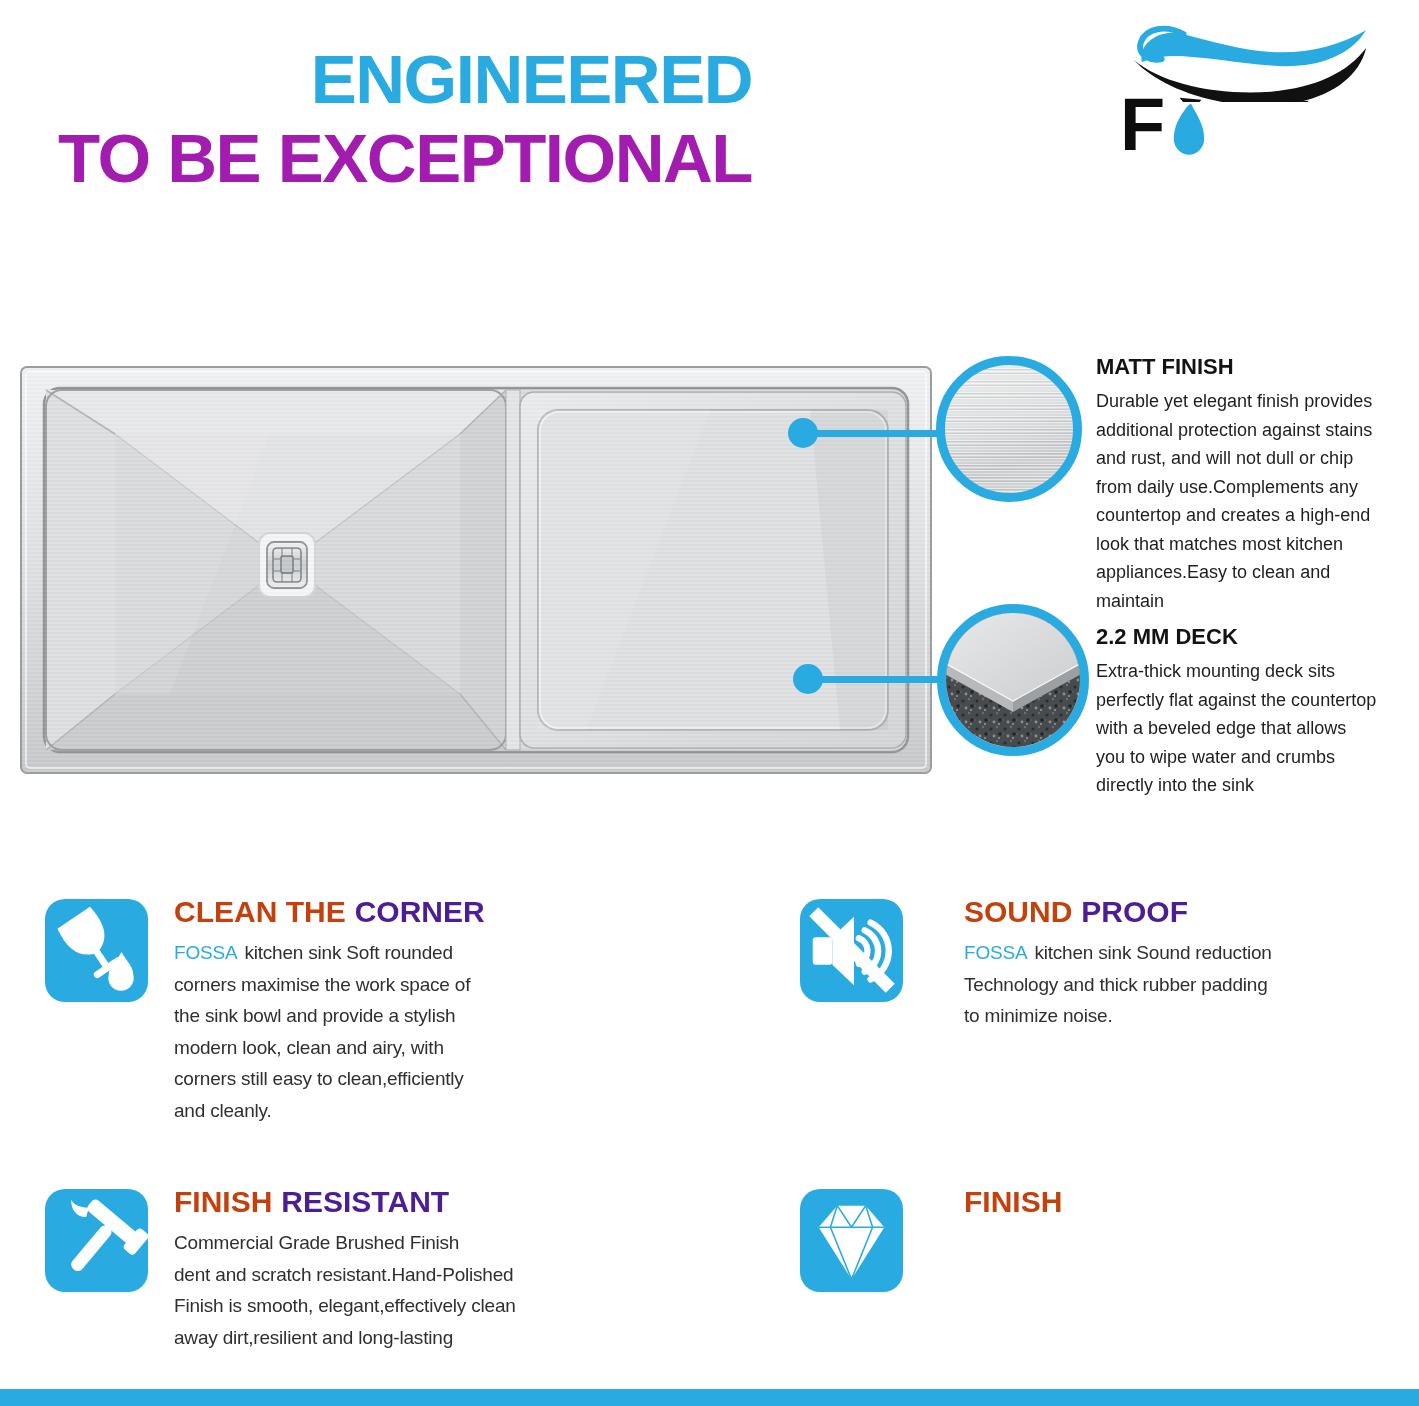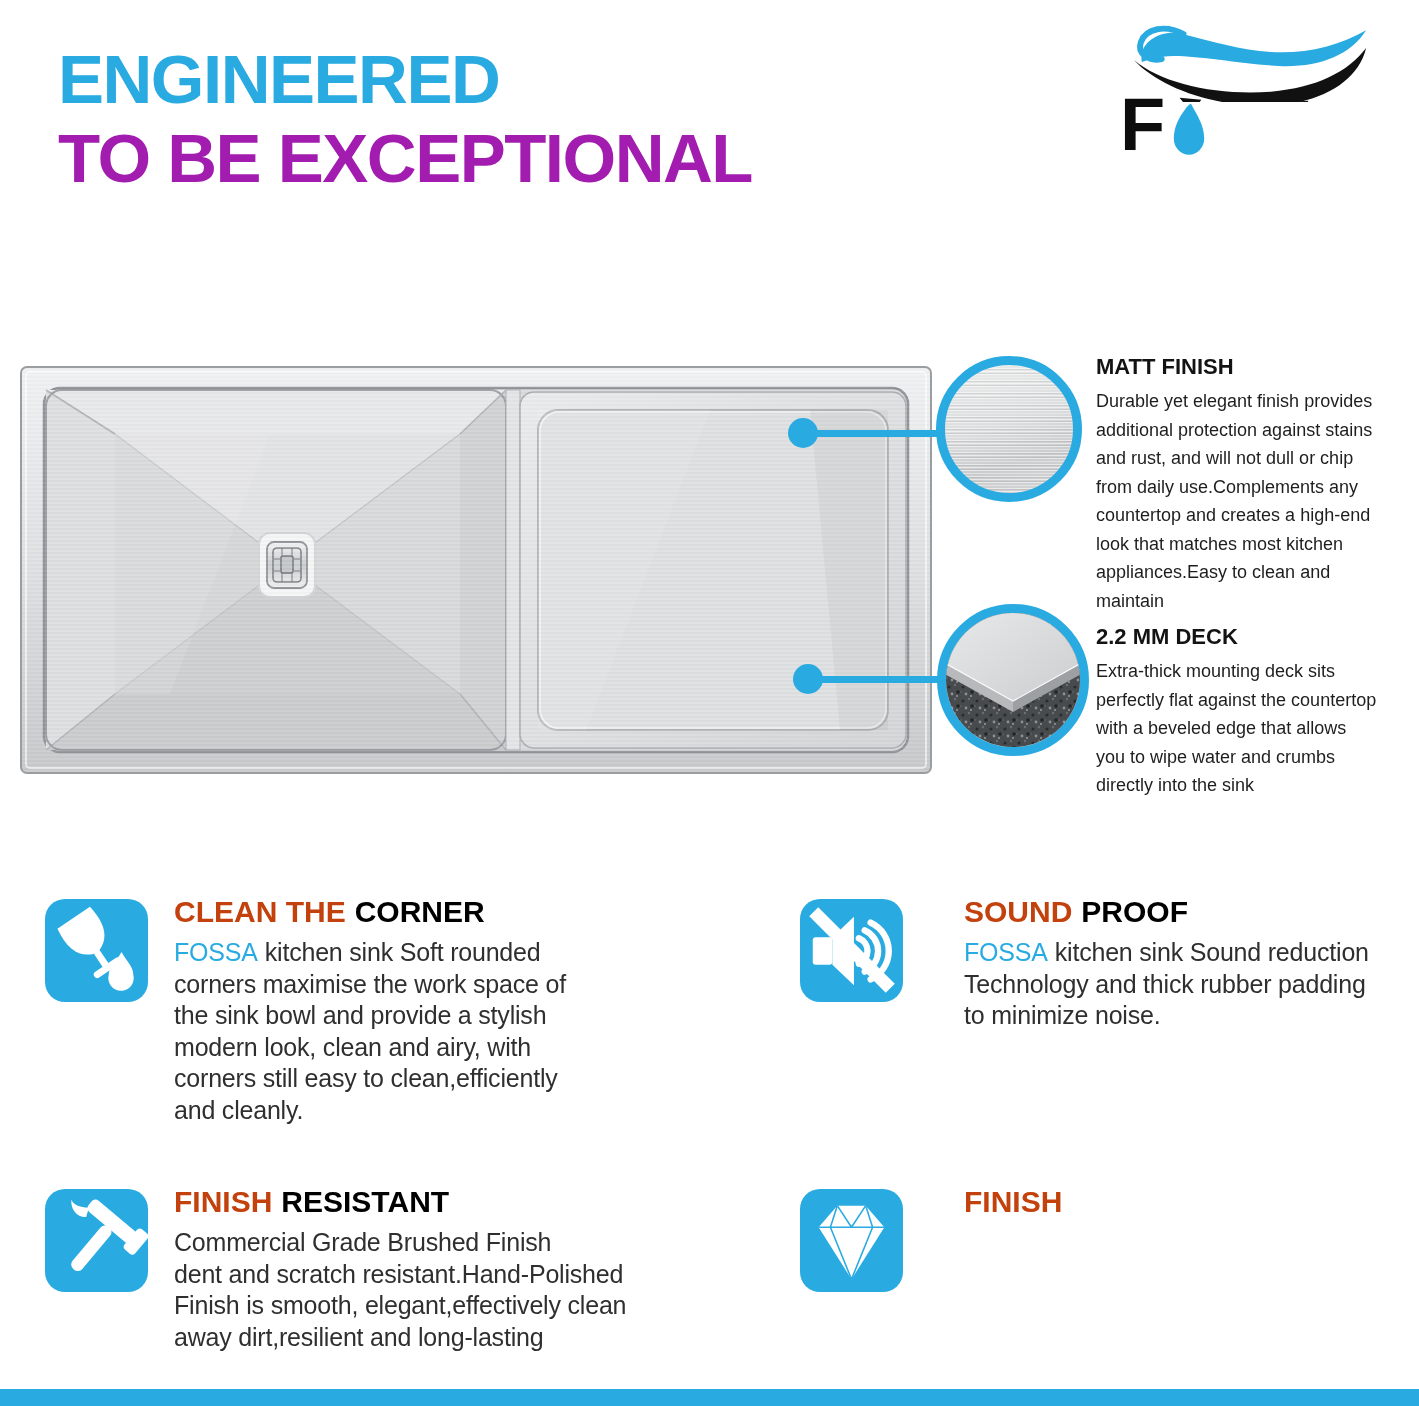--- a/index.html
+++ b/index.html
@@ -1,21 +1,21 @@
 <!DOCTYPE html>
 <html><head>
 <meta charset="utf-8">
 <style>
   html,body{margin:0;padding:0;background:#ffffff;}
   .canvas{position:relative;width:1419px;height:1406px;background:#ffffff;overflow:hidden;
           font-family:"Liberation Sans",sans-serif;}
 
   
   .title{position:absolute;left:58px;top:40px;font-weight:700;font-size:69px;
-         line-height:79px;letter-spacing:-1.5px;white-space:nowrap;}
+         line-height:79px;letter-spacing:-1.5px;white-space:nowrap;text-align:right;}
   .title .t1{color:#29abe2;}
   .title .t2{color:#a21caf;}
 
   
   .logo{position:absolute;left:1112px;top:12px;width:300px;height:152px;}
   .logo-swoosh{position:absolute;left:10px;top:4px;width:258px;height:86px;}
   .wordmark{position:absolute;left:8px;top:76px;display:flex;align-items:flex-end;
             font-size:74px;font-weight:800;color:#0d0d0d;line-height:1;letter-spacing:1px;}
   .wordmark .drop{width:38px;height:60px;margin:0 2px 1px 4px;}
 
@@ -55,23 +55,23 @@
   .f2{left:800px;top:895px;}
   .f3{left:45px;top:1185px;}
   .f4{left:800px;top:1185px;}
   .ficon{position:absolute;left:0;top:4px;width:103px;height:103px;border-radius:20px;
          background:#29abe2;}
   .ficon svg{display:block;width:103px;height:103px;}
   .ftext{position:absolute;left:129px;top:0;width:600px;}
   .f2 .ftext,.f4 .ftext{left:136px;width:483px;margin-left:28px;}
   .ftext h2{margin:0 0 8px 0;font-size:30px;font-weight:800;white-space:nowrap;}
   .t-dark{color:#c2410c;}
-  .t-accent{color:#000000;}
+  .t-accent{color:#4c1d95;}
   .t-accent:not(:empty){margin-left:9px;}
-  .ftext p{margin:0;font-size:25px;line-height:31.5px;color:#2f2f2f;letter-spacing:-0.2px;}
+  .ftext p{margin:0;font-size:19px;line-height:31.5px;color:#2f2f2f;letter-spacing:-0.2px;}
   .brand{color:#29abe2;}
   .brand:not(:empty){margin-right:7px;}
   .ftext .lines{white-space:pre-line;}
 
   
   .bottom-bar{position:absolute;left:0;top:1389px;width:1419px;height:17px;background:#29abe2;}
 </style>
 </head>
 <body>
 

